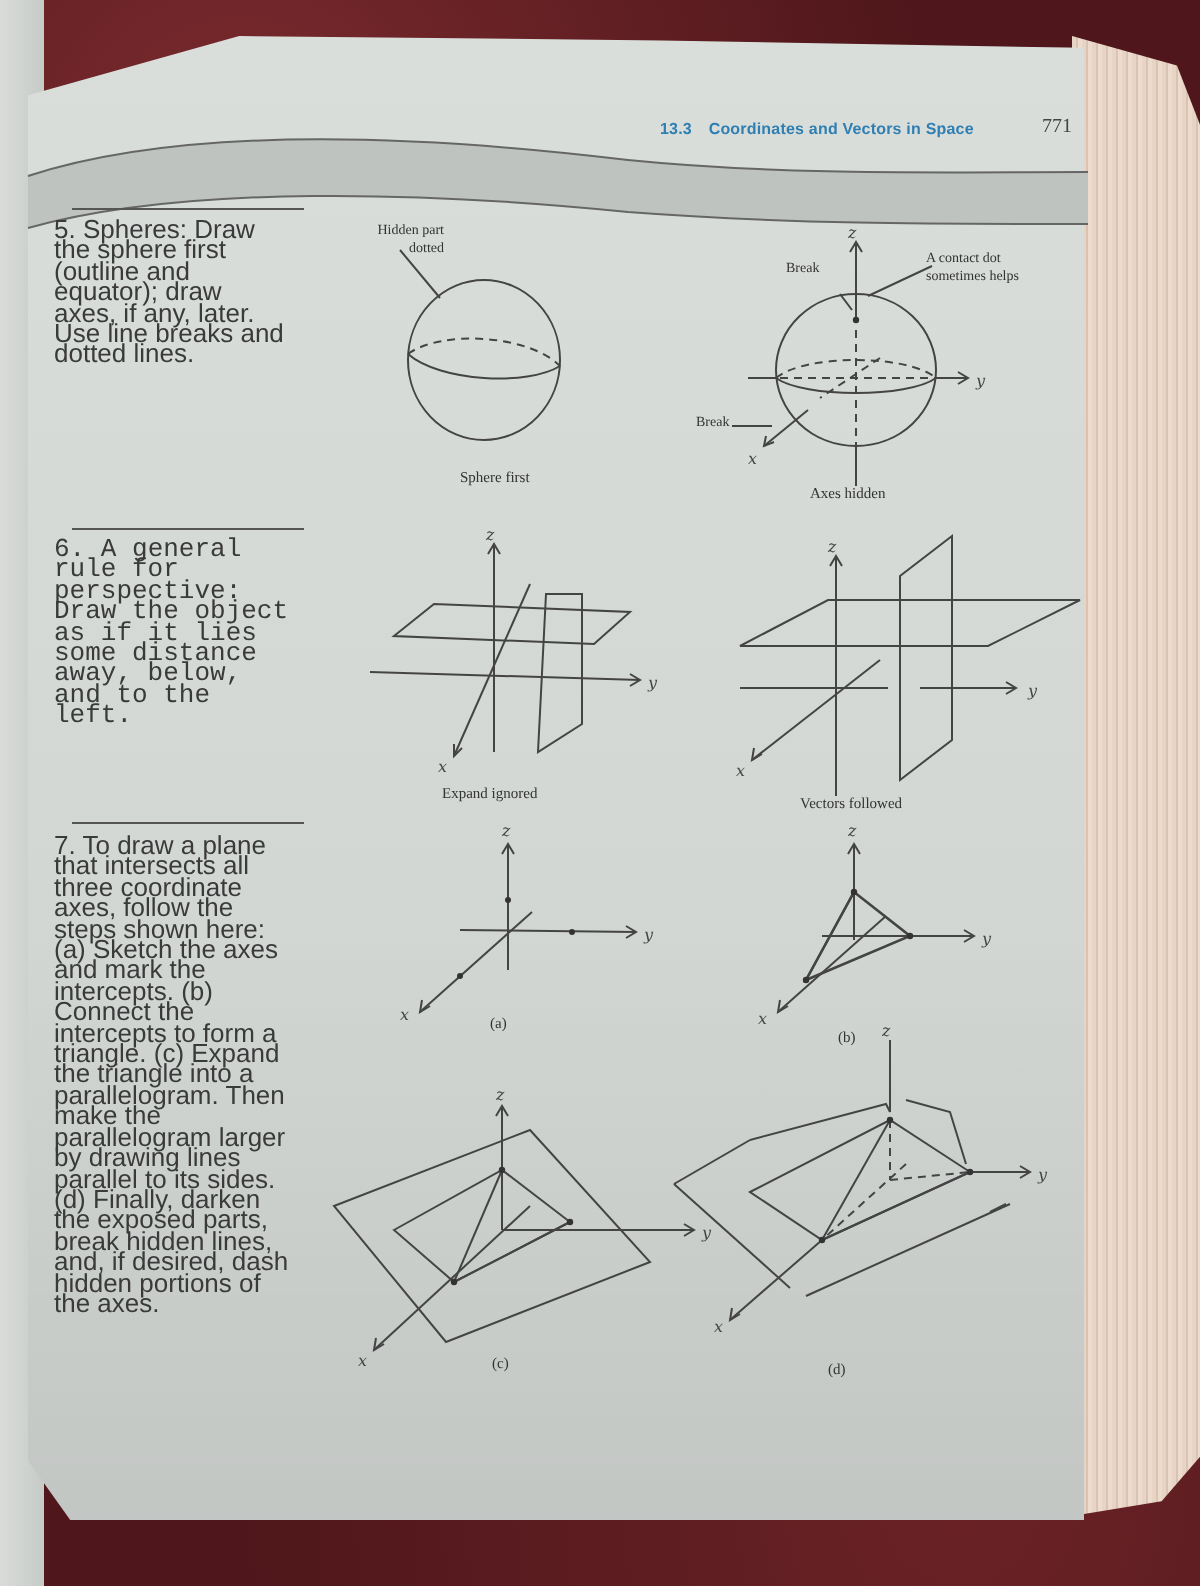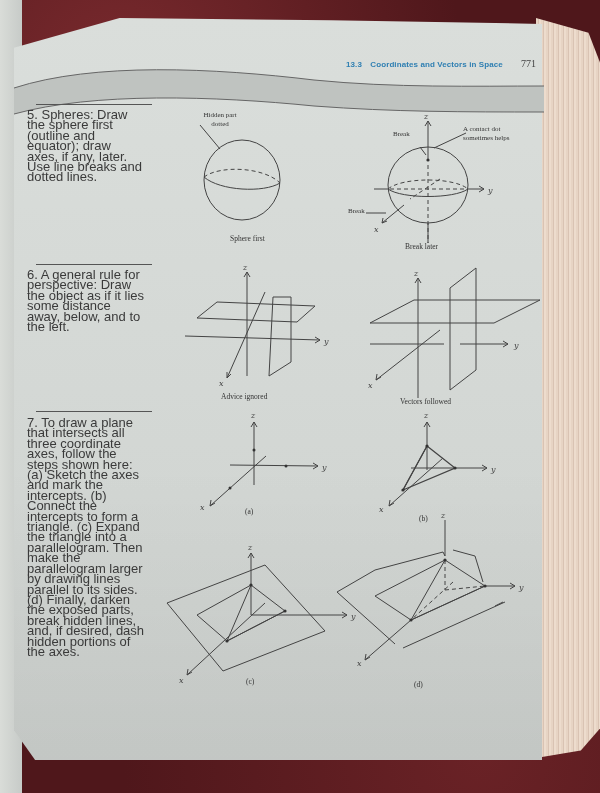--- a/index.html
+++ b/index.html
@@ -24,21 +24,21 @@
     background:repeating-linear-gradient(90deg,#e7d4c4 0 2px,#d9c3b3 2px 3px,#eddccd 3px 5px);
     clip-path:polygon(0 0, 82% 2%, 100% 6%, 100% 96%, 70% 99%, 0 100%);
   }
   .page {
     position:absolute; left:14px; top:18px; width:528px; height:742px;
     background:linear-gradient(180deg,#dadedb 0%,#d4d8d5 50%,#cdd1ce 100%);
     clip-path:polygon(0 4%, 20% 0, 60% 0.3%, 100% 0.8%, 100% 100%, 4% 100%, 0 96%);
   }
   .running-head {
     position:absolute; left:330px; top:60px; width:210px;
-    font-size:8px; font-weight:bold; color:#2f7fb2; letter-spacing:0.1px;margin-left:16px;
+    font-size:8px; font-weight:bold; color:#2f7fb2; letter-spacing:0.1px;
   }
   .running-head .sec { margin-right:6px; }
   .page-num {
     position:absolute; left:521px; top:58px; font-size:10px; color:#444;
     font-family:Liberation Serif, serif;
   }
   .band {
     position:absolute; left:14px; top:68px; width:530px; height:50px;
   }
   .note {
@@ -92,32 +92,32 @@
 </div>
 <div class="page-num">771</div>
 
 <div class="note-rule" style="top:104px;"></div>
 <div class="note" style="top:110px;">
   <span>5.</span>
   <span>Spheres: Draw the sphere first (outline and equator); draw axes, if any, later. Use line breaks and dotted lines.</span>
 </div>
 
 <div class="note-rule" style="top:264px;"></div>
-<div class="note" style="top:270px;">
+<div class="note" style="top:270px;font-family:Liberation Mono, monospace;">
   <span>6.</span>
   <span>A general rule for perspective: Draw the object as if it lies some distance away, below, and to the left.</span>
 </div>
 
 <div class="note-rule" style="top:411px;"></div>
 <div class="note" style="top:418px;">
   <span>7.</span>
   <span>To draw a plane that intersects all three coordinate axes, follow the steps shown here: (a) Sketch the axes and mark the intercepts. (b) Connect the intercepts to form a triangle. (c) Expand the triangle into a parallelogram. Then make the parallelogram larger by drawing lines parallel to its sides. (d) Finally, darken the exposed parts, break hidden lines, and, if desired, dash hidden portions of the axes.</span>
 </div>
 
-<div class="lbl" style="left:195px;top:111px;width:50px;text-align:center;">Hidden part dotted</div>
+<div class="lbl" style="left:172px;top:111px;width:50px;text-align:right;">Hidden part dotted</div>
 <svg class="fig" width="100" height="120" style="left:200px;top:125px;">
   <line x1="0" y1="0" x2="20" y2="24"></line>
   <ellipse cx="42" cy="55" rx="38" ry="40"></ellipse>
   <path d="M4 52 C 20 66, 64 68, 80 58"></path>
   <path class="dash" d="M4 52 C 20 40, 64 42, 80 58"></path>
 </svg>
 <div class="caption" style="left:230px;top:234px;font-family:Liberation Serif, serif;">Sphere first</div>
 
 <div class="lbl" style="left:393px;top:130px;">Break</div>
 <div class="lbl" style="left:463px;top:125px;width:60px;">A contact dot sometimes helps</div>
@@ -138,36 +138,36 @@
   <line x1="14" y1="74" x2="28" y2="74"></line>
   <line x1="108" y1="74" x2="124" y2="74"></line>
   <polyline points="119,71 124,74 119,77"></polyline>
   <text x="128" y="78">y</text>
   <line class="dash" x1="80" y1="64" x2="50" y2="84"></line>
   <line x1="44" y1="90" x2="22" y2="108"></line>
   <polyline points="23,103 22,108 27,106"></polyline>
   <text x="14" y="117">x</text>
   <line x1="6" y1="98" x2="26" y2="98"></line>
 </svg>
-<div class="caption" style="left:405px;top:242px;">Break later</div>
+<div class="caption" style="left:405px;top:242px;">Axes hidden</div>
 
 <svg class="fig" width="150" height="120" style="left:185px;top:262px;">
   <line x1="62" y1="114" x2="62" y2="10"></line>
   <polyline points="59,15 62,10 65,15"></polyline>
   <text x="58" y="8">z</text>
   <polygon points="12,56 32,40 130,44 112,60"></polygon>
   <polygon points="88,35 106,35 106,100 84,114"></polygon>
   <line x1="0" y1="74" x2="135" y2="78"></line>
   <polyline points="130,75 135,78 130,81"></polyline>
   <text x="139" y="82">y</text>
   <line x1="80" y1="30" x2="42" y2="116"></line>
   <polyline points="42,110 42,116 46,112"></polyline>
   <text x="34" y="124">x</text>
 </svg>
-<div class="caption" style="left:221px;top:392px;">Advice ignored</div>
+<div class="caption" style="left:221px;top:392px;">Expand ignored</div>
 
 <svg class="fig" width="170" height="130" style="left:368px;top:268px;">
   <line x1="50" y1="10" x2="50" y2="130"></line>
   <polyline points="47,15 50,10 53,15"></polyline>
   <text x="46" y="8">z</text>
   <polygon points="2,55 46,32 172,32 126,55"></polygon>
   <polygon points="82,20 108,0 108,102 82,122"></polygon>
   <line x1="2" y1="76" x2="76" y2="76"></line>
   <line x1="92" y1="76" x2="140" y2="76"></line>
   <polyline points="135,73 140,76 135,79"></polyline>

